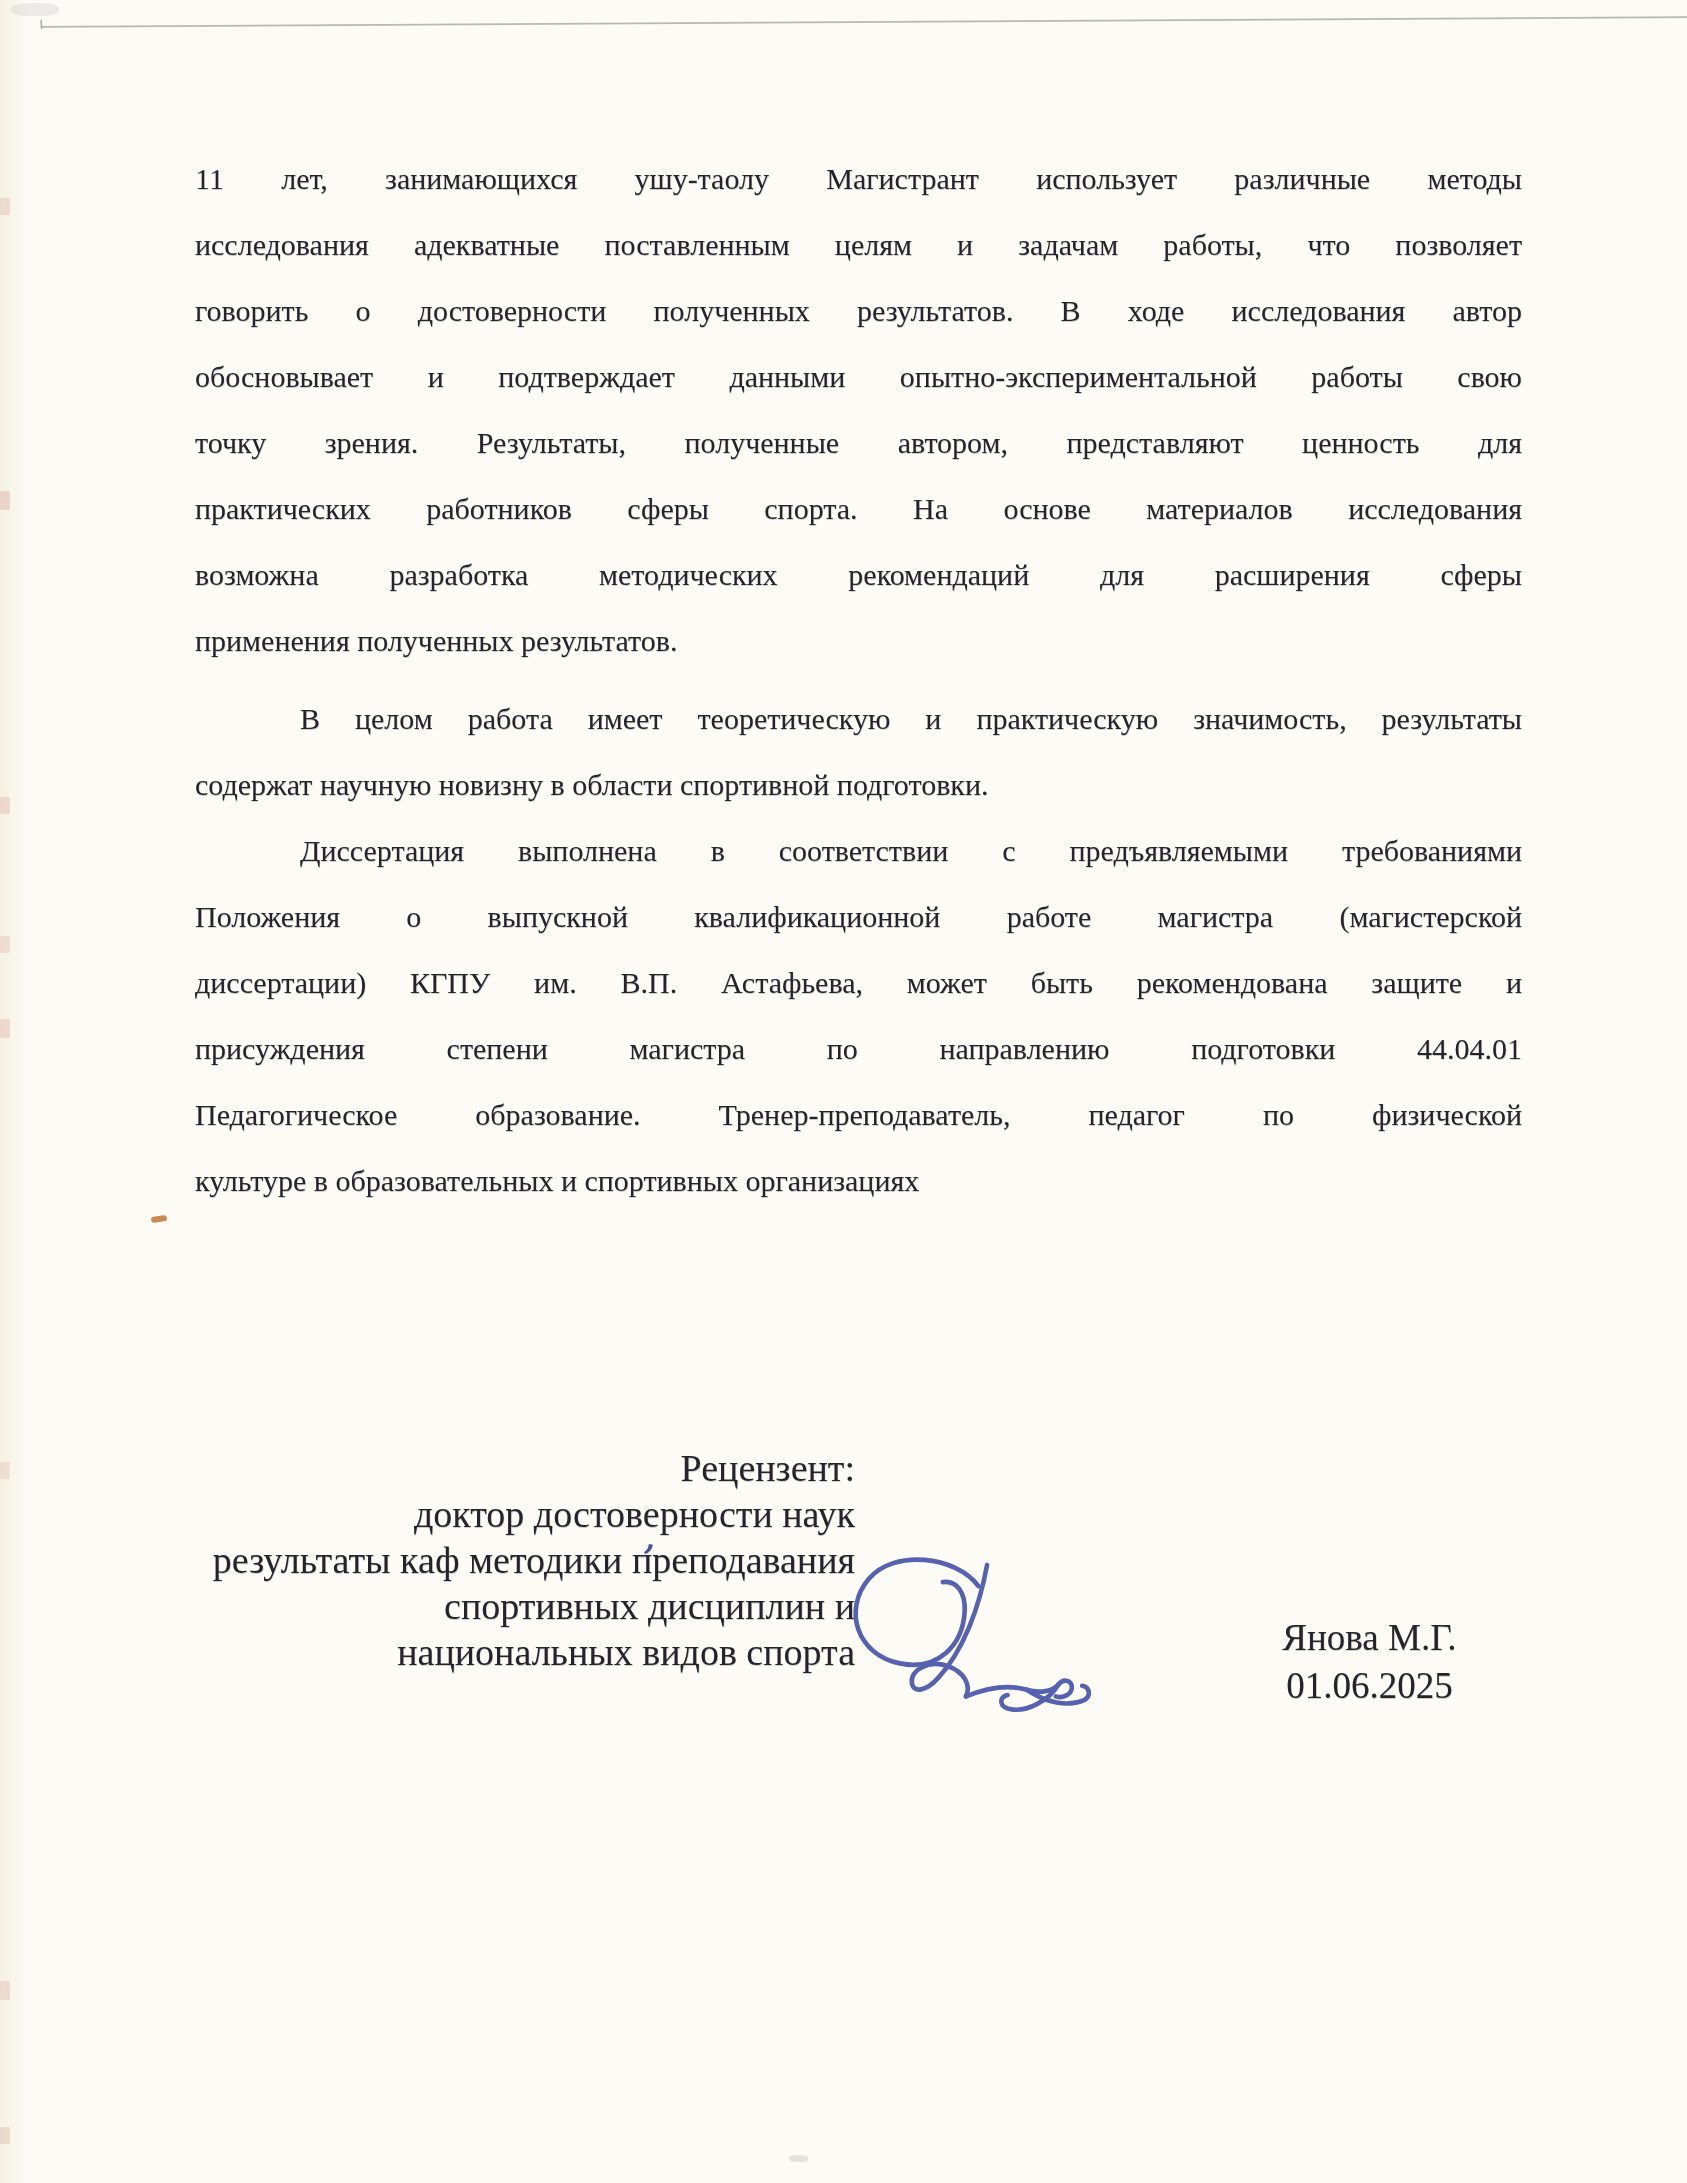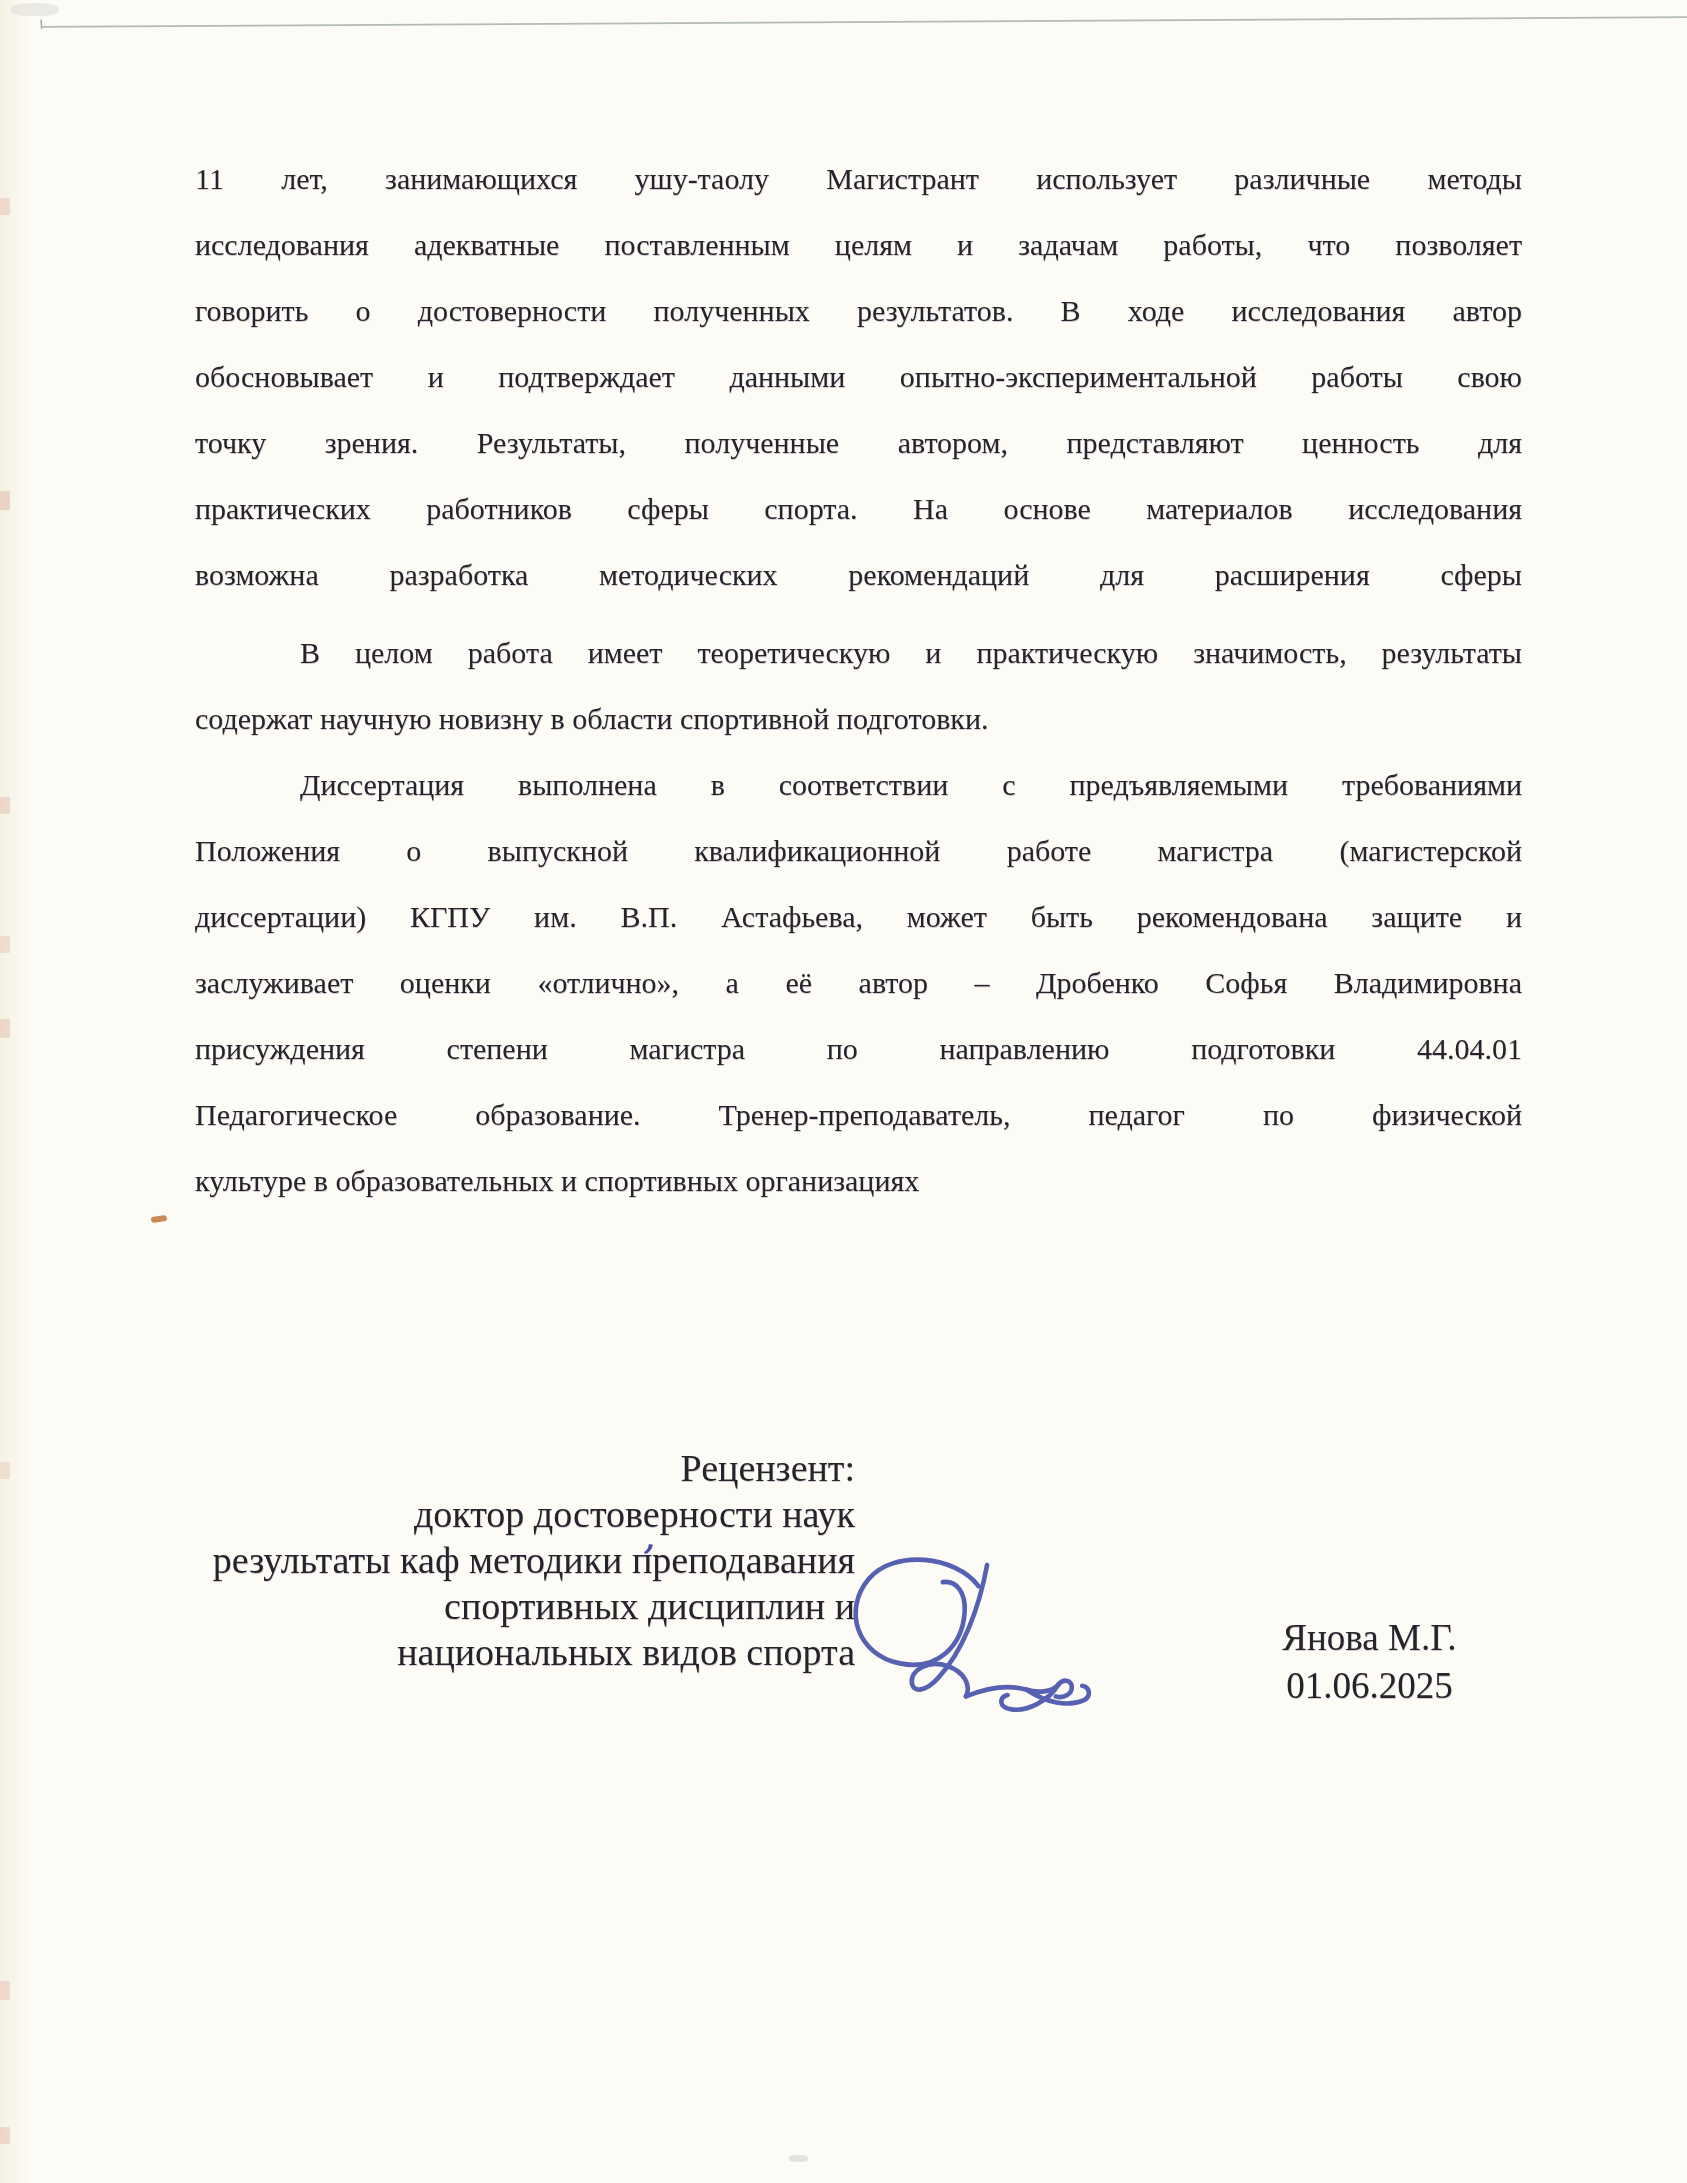--- a/index.html
+++ b/index.html
@@ -74,30 +74,30 @@
 
   <div class="body-text">
       <div class="para first">
         <div class="line">11 лет, занимающихся ушу-таолу Магистрант использует различные методы</div>
         <div class="line">исследования адекватные поставленным целям и задачам работы, что позволяет</div>
         <div class="line">говорить о достоверности полученных результатов. В ходе исследования автор</div>
         <div class="line">обосновывает и подтверждает данными опытно-экспериментальной работы свою</div>
         <div class="line">точку зрения. Результаты, полученные автором, представляют ценность для</div>
         <div class="line">практических работников сферы спорта. На основе материалов исследования</div>
         <div class="line">возможна разработка методических рекомендаций для расширения сферы</div>
+        <div class="line last">применения полученных результатов.</div>
       </div>
       <div class="para">
         <div class="line indent">В целом работа имеет теоретическую и практическую значимость, результаты</div>
         <div class="line last">содержат научную новизну в области спортивной подготовки.</div>
       </div>
       <div class="para">
         <div class="line indent">Диссертация выполнена в соответствии с предъявляемыми требованиями</div>
         <div class="line">Положения о выпускной квалификационной работе магистра (магистерской</div>
         <div class="line">диссертации) КГПУ им. В.П. Астафьева, может быть рекомендована защите и</div>
-        <div class="line">заслуживает оценки «отлично», а её автор – Дробенко Софья Владимировна</div>
         <div class="line">присуждения степени магистра по направлению подготовки 44.04.01</div>
         <div class="line">Педагогическое образование. Тренер-преподаватель, педагог по физической</div>
         <div class="line last">культуре в образовательных и спортивных организациях</div>
       </div>
     </div>
 
   <div class="margin-dash"></div>
 
   <div class="reviewer-block">
       <div>Рецензент:</div>

